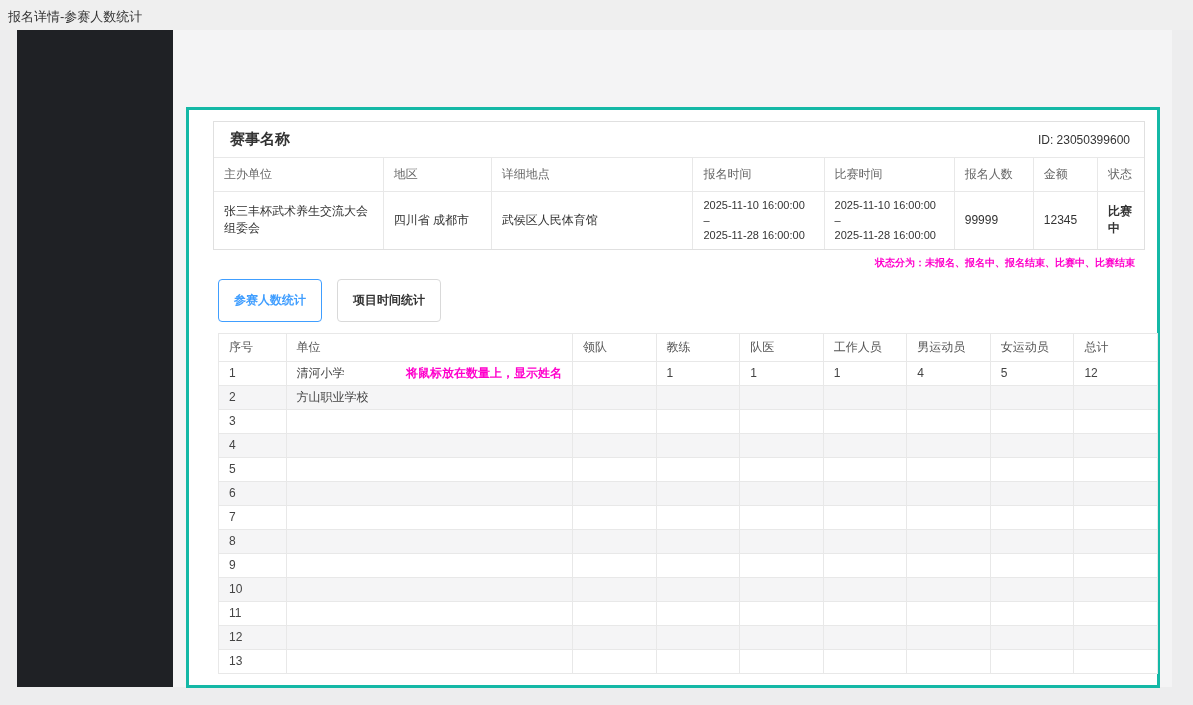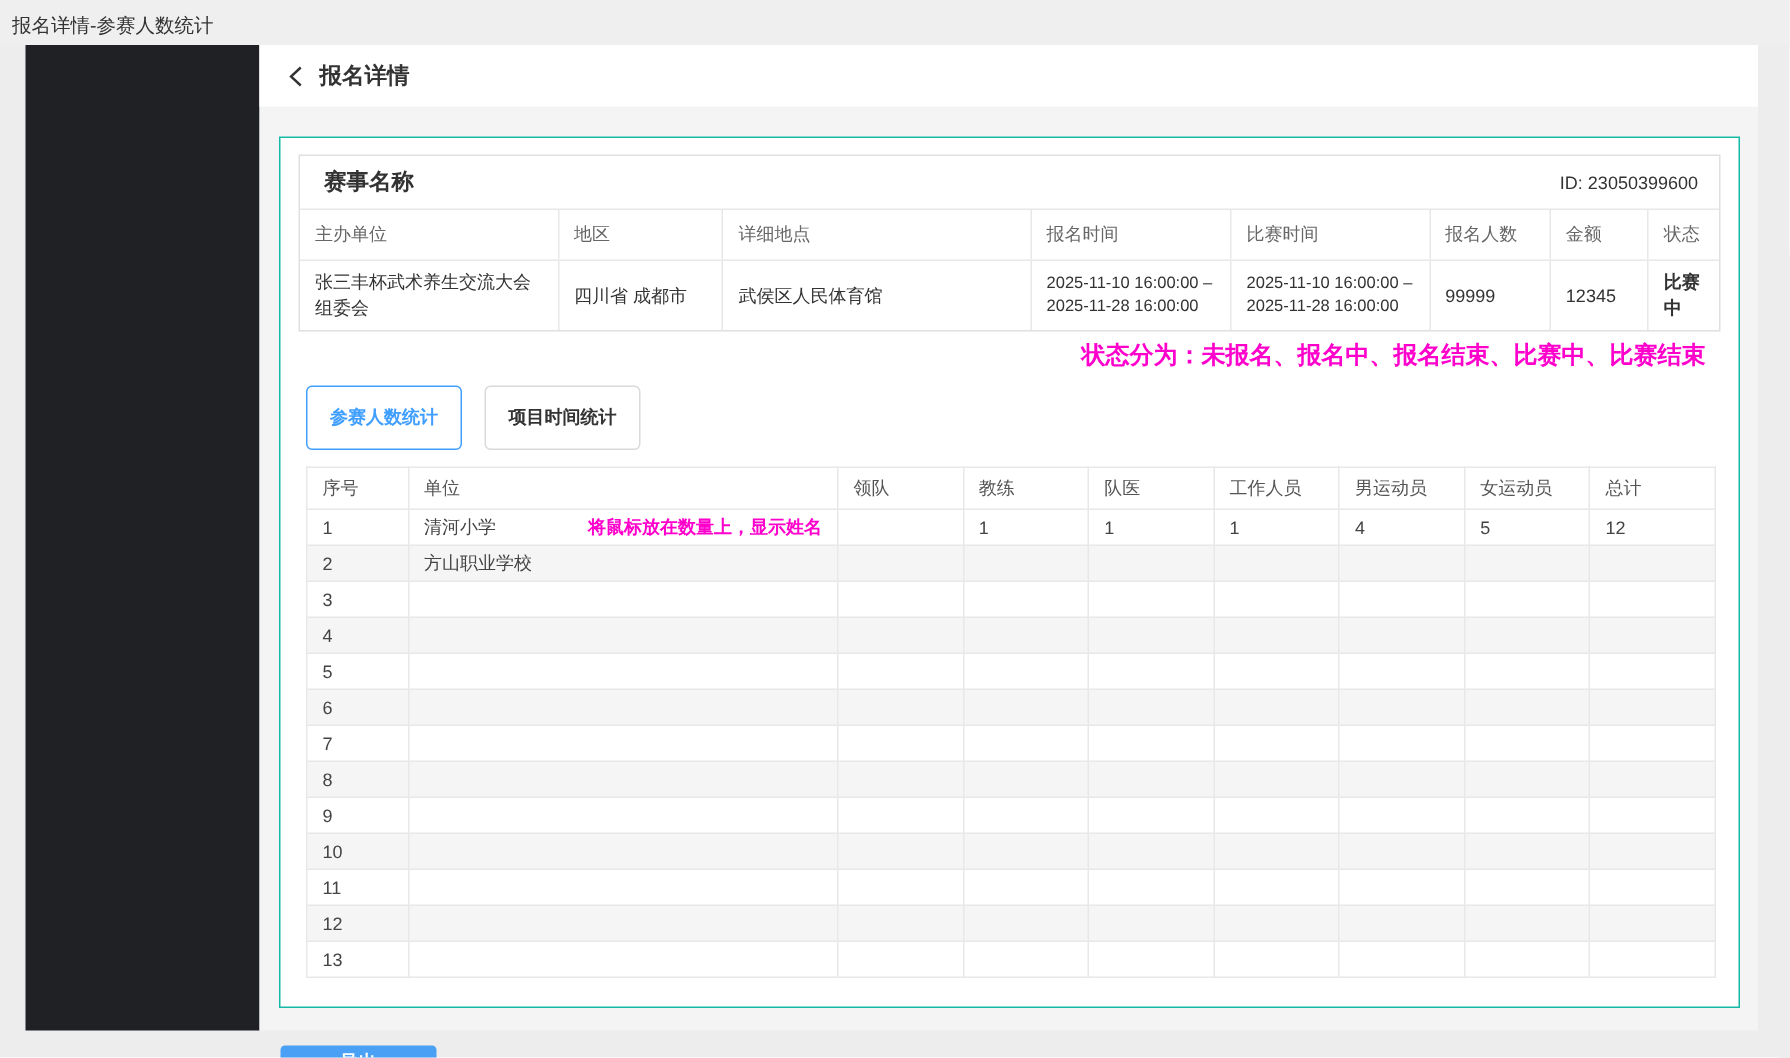--- a/index.html
+++ b/index.html
@@ -15,43 +15,43 @@
   .top-title { position:absolute; left:8px; top:8px; font-size:13px; color:#333; }
   .sidebar { position:absolute; left:17px; top:30px; width:156px; height:657px; background:#1f2125; }
   .main { position:absolute; left:173px; top:30px; width:999px; height:657px; background:#f4f4f5; }
   .header-bar {
     position:absolute; left:0; top:0; width:999px; height:41px; background:#fff;
     display:flex; align-items:center; padding-left:18px; gap:10px;
   }
   .back-btn { display:flex; align-items:center; cursor:pointer; }
   .header-title { font-size:15px; font-weight:bold; color:#333; }
   .content-card {
-    position:absolute; left:13px; top:61px; width:974px; height:581px;
-    background:#fff; border:1px solid #14b8a6;
+    position:absolute; left:13px; top:77px; width:974px; height:581px;
+    background:#fff; border:3px solid #14b8a6;padding-left:12px;
   }
   
   .event-card { margin:11px 12px 0 12px; border:1px solid #e0e0e0; }
   .event-head {
     display:flex; justify-content:space-between; align-items:center;
     padding:8px 14px 8px 16px; border-bottom:1px solid #e8e8e8;
   }
   .event-title { font-size:15px; font-weight:bold; color:#333; }
   .event-id { font-size:12px; color:#333; }
   table { border-collapse:collapse; table-layout:fixed; }
   .info-table { width:100%; font-size:12px; }
   .info-table th {
     font-weight:normal; color:#666; text-align:left; padding:8px 10px;
     border-bottom:1px solid #e8e8e8; border-left:1px solid #e8e8e8;
   }
   .info-table td { padding:6px 10px; color:#333; border-left:1px solid #e8e8e8; }
   .info-table th:first-child, .info-table td:first-child { border-left:none; }
   .date-cell { font-size:11px; line-height:1.35; }
   .status-green { color:#35b558; font-weight:bold; }
   .status-note {
-    text-align:right; margin:6px 22px 0 0; font-size:16px; font-weight:bold; color:#ff00cc;
+    text-align:right; margin:6px 22px 0 0; font-size:10px; font-weight:bold; color:#ff00cc;
   }
   
   .tabs { display:flex; gap:15px; margin:9px 0 0 17px; }
   .tab {
     height:43px; padding:0 15px; font-size:12px; font-weight:bold; background:#fff;
     border-radius:4px; display:flex; align-items:center; cursor:pointer;
   }
   .tab.active { border:1px solid #409eff; color:#409eff; }
   .tab.plain  { border:1px solid #d9d9d9; color:#333; }
   
@@ -74,28 +74,20 @@
 </head>
 <body>
 
 <div class="top-strip">
   <div class="top-title">报名详情-参赛人数统计</div>
 </div>
 
 <div class="sidebar"></div>
 
 <div class="main">
-  <div class="header-bar">
-    <span class="back-btn">
-      <svg width="12" height="16" viewBox="0 0 12 16">
-        <polyline points="9.5,2 3,8 9.5,14" fill="none" stroke="#333" stroke-width="1.6"></polyline>
-      </svg>
-    </span>
-    <span class="header-title">报名详情</span>
-  </div>
 
   <div class="content-card">
 
     <div class="event-card">
       <div class="event-head">
         <span class="event-title">赛事名称</span>
         <span class="event-id">ID: 23050399600</span>
       </div>
       <table class="info-table">
         <colgroup>

